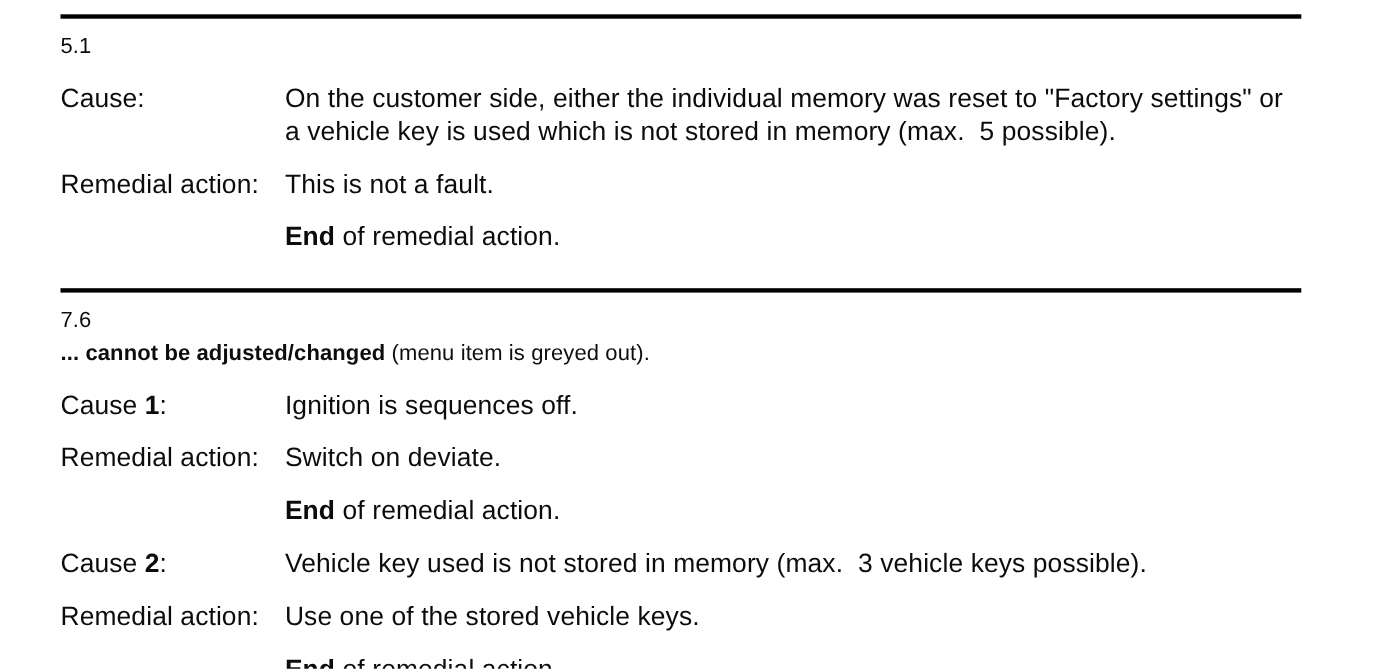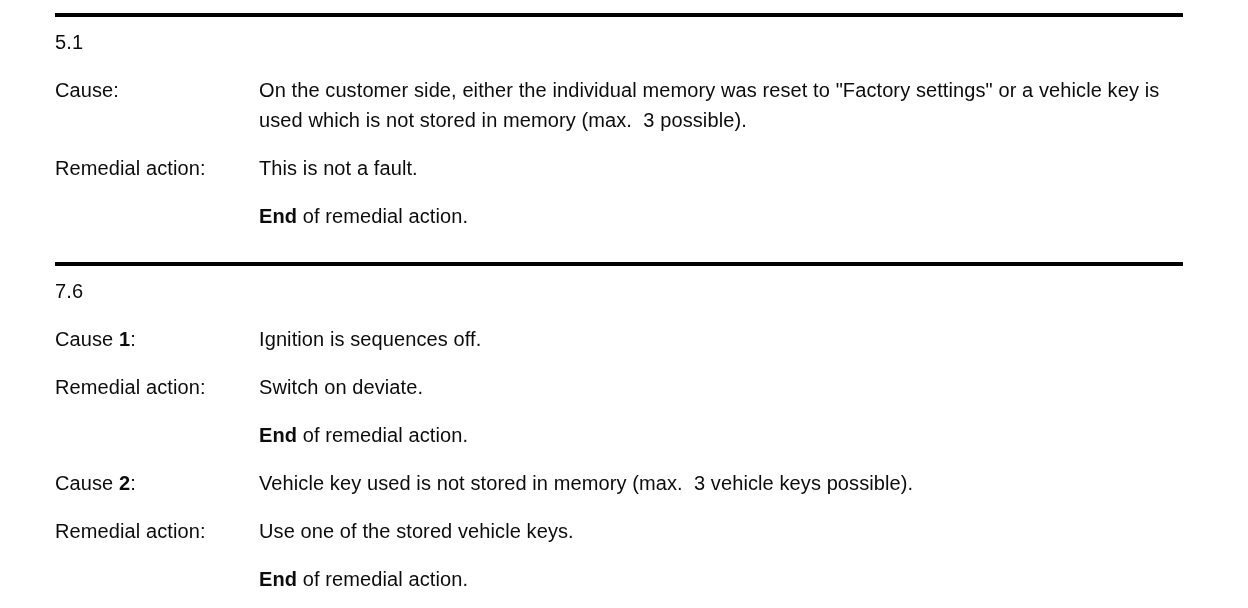--- a/index.html
+++ b/index.html
@@ -37,21 +37,21 @@
   .h-num {
     flex: none;
     width: 90px;
   }
   .h-title b {
     font-weight: 700;
   }
   .row {
     display: flex;
     margin-top: 18px;
-    font-size: 20px;
+    font-size: 24px;
     line-height: 30px;
     letter-spacing: 0.1px;
   }
   .label {
     flex: none;
     width: 204px;
     white-space: pre-wrap;
   }
   .content {
     flex: 1;
@@ -66,37 +66,38 @@
 <div class="page">
 
   <div class="rule rule-top"></div>
 
   <div class="heading">
     <span class="h-num">5.1</span>
   </div>
 
   <div class="row">
     <div class="label"><span>Cause</span><b></b><span>:</span></div>
-    <div class="content"><b></b><span>On the customer side, either the individual memory was reset to "Factory settings" or a vehicle key is used which is not stored in memory (max.  3 possible).</span></div>
+    <div class="content"><b></b><span>On the customer side, either the individual memory was reset to "Factory settings" or a vehicle key is used which is not stored in memory (max.  5 possible).</span></div>
   </div>
 
   <div class="row">
     <div class="label"><span>Remedial action</span><b></b><span>:</span></div>
     <div class="content"><b></b><span>This is not a fault.</span></div>
   </div>
 
   <div class="row">
     <div class="label"><span></span><b></b><span></span></div>
     <div class="content"><b>End</b><span> of remedial action.</span></div>
   </div>
 
   <div class="rule rule-mid"></div>
 
   <div class="heading">
     <span class="h-num">7.6</span>
+    <span class="h-title"><b>... cannot be adjusted/changed</b><span> (menu item is greyed out).</span></span>
   </div>
 
   <div class="row">
     <div class="label"><span>Cause </span><b>1</b><span>:</span></div>
     <div class="content"><b></b><span>Ignition is sequences off.</span></div>
   </div>
 
   <div class="row">
     <div class="label"><span>Remedial action</span><b></b><span>:</span></div>
     <div class="content"><b></b><span>Switch on deviate.</span></div>

